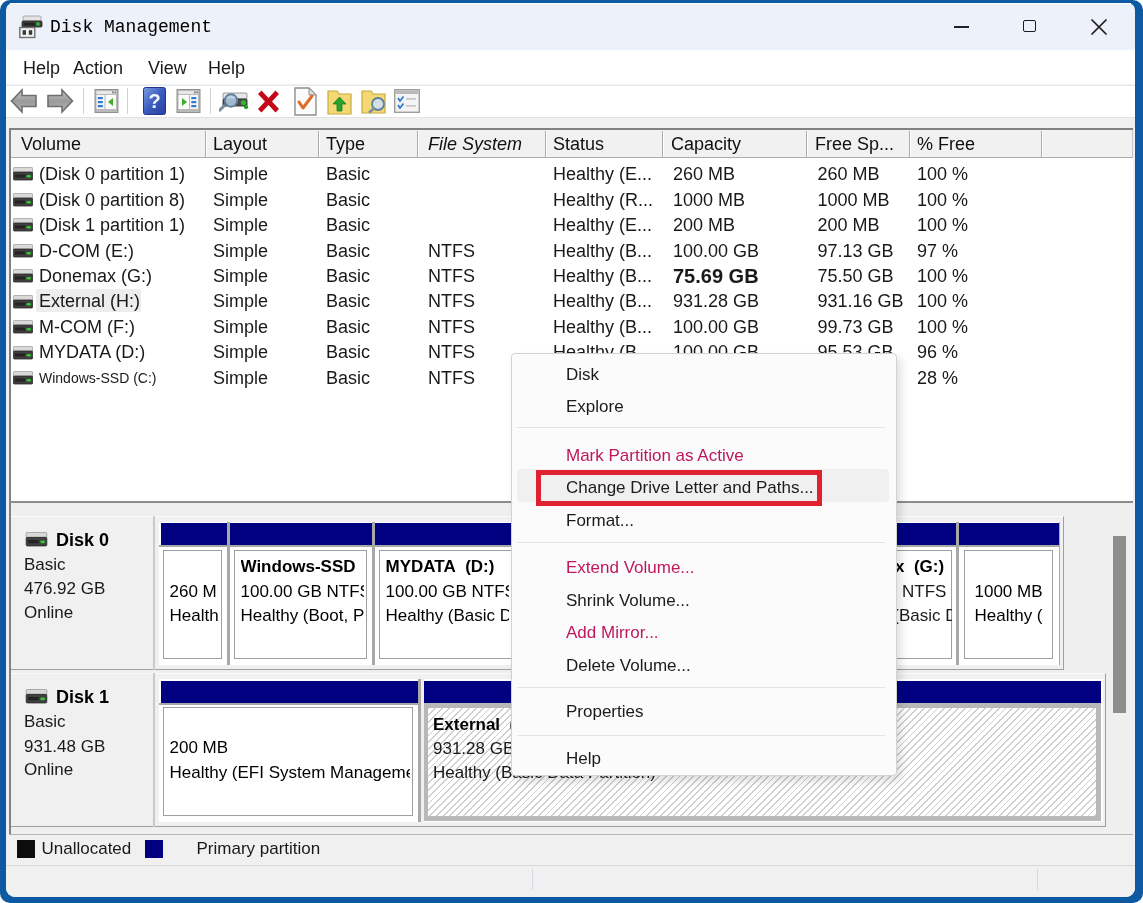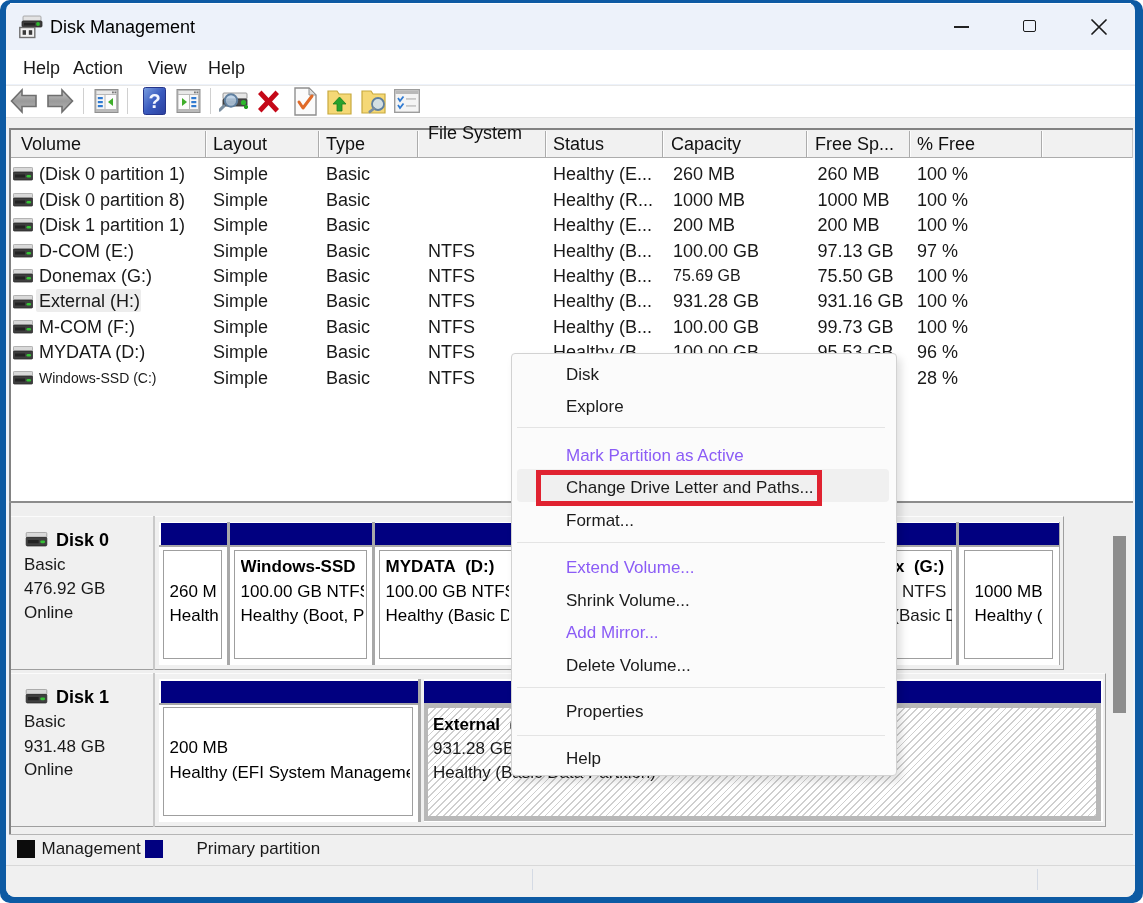--- a/index.html
+++ b/index.html
@@ -1,36 +1,36 @@
 <!DOCTYPE html>
 <html><head><meta charset="utf-8">
 <style>
 html,body{margin:0;padding:0;background:#fff;}
 body{width:1143px;height:903px;position:relative;font-family:"Liberation Sans",sans-serif;overflow:hidden;}
 .ab{position:absolute;}
 .tx{position:absolute;white-space:nowrap;color:#191919;font-size:17px;line-height:24px;height:24px;}
 .hdr{position:absolute;white-space:nowrap;color:#101010;font-size:18px;line-height:27px;height:35px;}
 .mi{position:absolute;left:566px;white-space:nowrap;color:#1b1b1b;font-size:17px;line-height:30px;height:30px;}
-.gray{color:#8b5cf6;}
+.gray{color:#be185d;}
 .msep{position:absolute;left:517px;width:368px;height:1px;background:#e4e4e4;}
 </style></head><body>
 
 <div class="ab" style="left:0;top:0;width:1143px;height:903px;background:#0d5aa3;border-radius:10px;"></div>
 <div class="ab" style="left:6px;top:3px;width:1129px;height:894px;background:#edf2fa;border-radius:7px 7px 9px 9px;"></div>
 <div class="ab" style="left:10px;top:3px;width:1121px;height:1.2px;background:#fbfcfe;"></div>
 <svg class="ab" style="left:19px;top:15px" width="25" height="24" viewBox="0 0 25 24">
 <rect x="4" y="1" width="18" height="5" rx="1" fill="#e3e3e3" stroke="#9a9a9a" stroke-width="0.8"></rect>
 <rect x="3" y="6" width="20" height="6" rx="1" fill="#3c3c3c" stroke="#2a2a2a" stroke-width="0.8"></rect>
 <rect x="5" y="8" width="11" height="2.4" fill="#222"></rect>
 <circle cx="19" cy="9" r="1.9" fill="#2db82d"></circle>
 <rect x="0.8" y="12.5" width="15" height="10" fill="#f2f2f2" stroke="#6f6f6f" stroke-width="1.4"></rect>
 <rect x="3.6" y="15.2" width="3.4" height="4.6" fill="#3a3a3a"></rect>
 <rect x="9.8" y="15.2" width="3.4" height="4.6" fill="#3a3a3a"></rect>
 </svg>
-<div class="tx" style="left:50px;top:15px;font-size:18px;color:#000;">Disk Management</div>
+<div class="tx" style="left:50px;top:15px;font-size:18px;color:#000;font-family:Liberation Mono, monospace;">Disk Management</div>
 <div class="ab" style="left:954px;top:26px;width:15px;height:2px;background:#222;"></div>
 <div class="ab" style="left:1023px;top:19.5px;width:12.5px;height:12.5px;border:1.7px solid #1b1b1b;border-radius:2px;box-sizing:border-box;"></div>
 <svg class="ab" style="left:1091px;top:19px" width="16" height="16" viewBox="0 0 16 16">
 <path d="M1 1 L15 15 M15 1 L1 15" stroke="#1b1b1b" stroke-width="1.7" stroke-linecap="round"></path>
   </svg>
 <div class="ab" style="left:6px;top:50px;width:1129px;height:34px;background:#fff;"></div>
 <div class="tx" style="left:23px;top:56px;font-size:18px;">Help</div>
 <div class="tx" style="left:73px;top:56px;font-size:18px;">Action</div>
 <div class="tx" style="left:148px;top:56px;font-size:18px;">View</div>
 <div class="tx" style="left:208px;top:56px;font-size:18px;">Help</div>
@@ -143,21 +143,21 @@
 <div class="ab" style="left:663px;top:131px;width:1px;height:26px;background:#fdfdfd;"></div>
 <div class="ab" style="left:806px;top:131px;width:1px;height:26px;background:#acacac;"></div>
 <div class="ab" style="left:807px;top:131px;width:1px;height:26px;background:#fdfdfd;"></div>
 <div class="ab" style="left:909px;top:131px;width:1px;height:26px;background:#acacac;"></div>
 <div class="ab" style="left:910px;top:131px;width:1px;height:26px;background:#fdfdfd;"></div>
 <div class="ab" style="left:1041px;top:131px;width:1px;height:26px;background:#acacac;"></div>
 <div class="ab" style="left:1042px;top:131px;width:1px;height:26px;background:#fdfdfd;"></div>
 <div class="hdr" style="left:21px;top:131px;">Volume</div>
 <div class="hdr" style="left:213px;top:131px;">Layout</div>
 <div class="hdr" style="left:326px;top:131px;">Type</div>
-<div class="hdr" style="left:428px;top:120px;">File System</div>
+<div class="hdr" style="left:428px;top:131px;font-style:italic;">File System</div>
 <div class="hdr" style="left:553px;top:131px;">Status</div>
 <div class="hdr" style="left:671px;top:131px;">Capacity</div>
 <div class="hdr" style="left:815px;top:131px;">Free Sp...</div>
 <div class="hdr" style="left:917px;top:131px;">% Free</div>
 <div class="ab" style="left:1131.5px;top:130px;width:1px;height:28px;background:#c4c4c4;"></div>
 <div class="ab" style="left:36px;top:289px;width:105px;height:23px;background:#ededed;border-radius:2px;"></div>
 <svg width="0" height="0" style="position:absolute">
     <defs>
 <g id="drv">
         <rect x="0.4" y="0.4" width="19.2" height="5.2" rx="1" fill="#d9d9d9" stroke="#9a9a9a" stroke-width="0.8"></rect>
@@ -209,21 +209,21 @@
 <div class="tx" style="left:817.5px;top:238.5px;font-size:18px;">97.13 GB</div>
 <div class="tx" style="left:917px;top:238.5px;font-size:18px;">97 %</div>
 <svg class="ab" style="left:13px;top:269.2px" width="20" height="14" viewBox="0 0 20 14">
     <use href="#drv"></use>
   </svg>
 <div class="tx" style="left:39px;top:264.0px;font-size:18px;">Donemax (G:)</div>
 <div class="tx" style="left:213px;top:264.0px;font-size:18px;">Simple</div>
 <div class="tx" style="left:326px;top:264.0px;font-size:18px;">Basic</div>
 <div class="tx" style="left:428px;top:264.0px;font-size:18px;">NTFS</div>
 <div class="tx" style="left:553px;top:264.0px;font-size:18px;">Healthy (B...</div>
-<div class="tx" style="left:673px;top:264.0px;font-size:16px;">75.69 GB</div>
+<div class="tx" style="left:673px;top:264.0px;font-size:20px;font-weight:bold;">75.69 GB</div>
 <div class="tx" style="left:817.5px;top:264.0px;font-size:18px;">75.50 GB</div>
 <div class="tx" style="left:917px;top:264.0px;font-size:18px;">100 %</div>
 <svg class="ab" style="left:13px;top:294.6px" width="20" height="14" viewBox="0 0 20 14">
     <use href="#drv"></use>
   </svg>
 <div class="tx" style="left:39px;top:289.4px;font-size:18px;">External (H:)</div>
 <div class="tx" style="left:213px;top:289.4px;font-size:18px;">Simple</div>
 <div class="tx" style="left:326px;top:289.4px;font-size:18px;">Basic</div>
 <div class="tx" style="left:428px;top:289.4px;font-size:18px;">NTFS</div>
 <div class="tx" style="left:553px;top:289.4px;font-size:18px;">Healthy (B...</div>
@@ -341,21 +341,21 @@
 <div class="ab" style="left:423.5px;top:681px;width:677.0px;height:22px;background:#010080;"></div>
 <div class="ab" style="left:423.5px;top:703px;width:677.0px;height:117.5px;background:#b8b8b8;"></div>
 <div class="ab" style="left:428.0px;top:707.5px;width:668.0px;height:108.5px;background:#fff;
 background-image:repeating-linear-gradient(135deg,#cfcfcf 0 1.3px,transparent 1.3px 4.8px);"></div>
 <div class="tx" style="left:433px;top:713px;font-weight:bold;color:#000;">External&nbsp; (H:)</div>
 <div class="tx" style="left:433px;top:737px;">931.28 GB NTFS</div>
 <div class="tx" style="left:433px;top:761px;">Healthy (Basic Data Partition)</div>
 <div class="ab" style="left:1112.5px;top:536px;width:13px;height:177px;background:#8d8d8d;"></div>
 <div class="ab" style="left:9px;top:833.5px;width:1124px;height:31px;background:#f0f0f0;border-top:1px solid #b5b5b5;box-sizing:border-box;"></div>
 <div class="ab" style="left:16.5px;top:840px;width:18px;height:18px;background:#0c0c0c;"></div>
-<div class="tx" style="left:41.5px;top:837px;">Management</div>
+<div class="tx" style="left:41.5px;top:837px;">Unallocated</div>
 <div class="ab" style="left:145px;top:840px;width:18px;height:18px;background:#010080;"></div>
 <div class="tx" style="left:168.5px;top:837px;margin-left:28px;">Primary partition</div>
 <div class="ab" style="left:6px;top:864.5px;width:1129px;height:32.5px;background:#f0f0f0;border-top:1px solid #d8d8d8;box-sizing:border-box;border-radius:0 0 9px 9px;"></div>
 <div class="ab" style="left:532px;top:869px;width:1px;height:21px;background:#d4dae4;"></div>
 <div class="ab" style="left:1037px;top:869px;width:1px;height:21px;background:#d4dae4;"></div>
 <div class="ab" style="left:511px;top:353px;width:386px;height:423px;background:#fbfbfb;border:1.5px solid #d2d2d2;border-radius:4px;box-sizing:border-box;box-shadow:4px 5px 8px rgba(0,0,0,0.13);"></div>
 <div class="ab" style="left:516.5px;top:468.5px;width:372px;height:33px;background:#f0f0f0;border-radius:4px;"></div>
 <div class="mi" style="top:360px;">Disk</div>
 <div class="mi" style="top:392px;">Explore</div>
 <div class="msep" style="top:427px;"></div>

